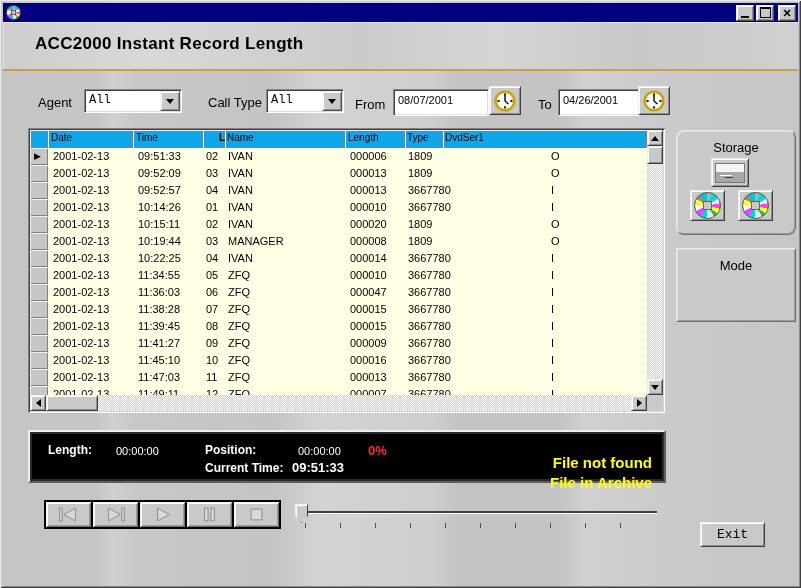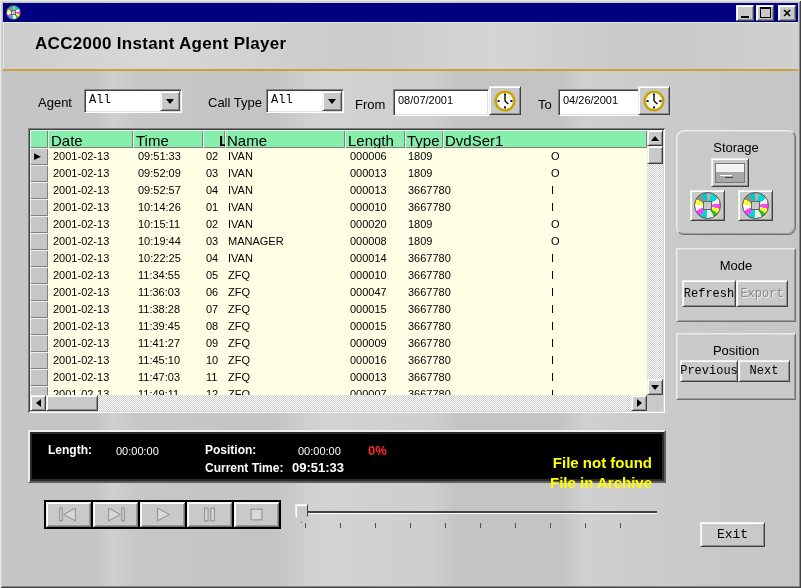--- a/index.html
+++ b/index.html
@@ -36,21 +36,21 @@
   .tri-down{width:0;height:0;border-left:4px solid transparent;border-right:4px solid transparent;border-top:5px solid #000;}
   .tri-up{width:0;height:0;border-left:4px solid transparent;border-right:4px solid transparent;border-bottom:5px solid #000;}
   .tri-left{width:0;height:0;border-top:4px solid transparent;border-bottom:4px solid transparent;border-right:5px solid #000;}
   .tri-right{width:0;height:0;border-top:4px solid transparent;border-bottom:4px solid transparent;border-left:5px solid #000;}
   .datefield{position:absolute;height:21px;font:11px "Liberation Sans",sans-serif;padding:4px 0 0 4px;color:#000;}
   .clockbtn{position:absolute;width:30px;height:27px;background:#c9c9c9;border:1px solid;border-color:#efefef #404040 #404040 #efefef;box-shadow:inset 1px 1px 0 #fff,inset -1px -1px 0 #8e8e8e;display:flex;align-items:center;justify-content:center;}
   
   .table-frame{position:absolute;left:28px;top:128px;width:637px;height:285px;background:#ffffe6;
     box-shadow:inset 1px 1px 0 #808080,inset -1px -1px 0 #fff,inset 2px 2px 0 #404040,inset -2px -2px 0 #d6d6d6;}
   .ghead{position:absolute;left:2px;top:2px;right:18px;height:18px;display:flex;}
-  .hcell{background:#86efac;box-shadow:inset 1px 1px 0 #efefef,inset -1px -1px 0 #808080;font-size:15px;color:#000;padding:2px 0 0 3px;white-space:nowrap;overflow:hidden;box-sizing:border-box;flex:0 0 auto;}
+  .hcell{background:#0ea5e9;box-shadow:inset 1px 1px 0 #efefef,inset -1px -1px 0 #808080;font-size:10px;color:#000;padding:2px 0 0 3px;white-space:nowrap;overflow:hidden;box-sizing:border-box;flex:0 0 auto;}
   .gbody{position:absolute;left:2px;top:20px;right:18px;bottom:18px;overflow:hidden;background:#ffffe6;}
   .trow{display:flex;height:17px;}
   .cell{font-size:11px;color:#000;padding:2px 0 0 5px;white-space:nowrap;overflow:hidden;box-sizing:border-box;flex:0 0 auto;}
   .sel{width:18px;background:#c6c6c6;box-shadow:inset 1px 1px 0 #efefef,inset -1px -1px 0 #808080;padding:1px 0 0 4px;}
   .rowarrow{font-size:9px;color:#000;line-height:14px;}
   .w-sel{width:18px;}
   .c0{width:85px;} .c1{width:70px;} .c2{width:22px;padding-left:3px;} .c3{width:120px;padding-left:3px;}
   .c4{width:60px;} .c5{width:140px;padding-left:3px;} .c6{width:38px;padding-left:6px;} .c7{flex:1 1 auto;}
   .vscroll{position:absolute;top:2px;right:2px;width:16px;bottom:18px;
     background:conic-gradient(#fff 25%,#cdcdcd 0 50%,#fff 0 75%,#cdcdcd 0) 0 0/2px 2px;}
@@ -105,21 +105,21 @@
       <div class="wbtn">
           <div class="g-max"></div>
         </div>
       <div class="wbtn close">
           <span class="g-x">✕</span>
         </div>
     </div>
   </div>
 
   <div class="header-band">
-    <div class="app-title">ACC2000 Instant Agent Player</div>
+    <div class="app-title">ACC2000 Instant Record Length</div>
   </div>
 
   <span class="flabel" style="left:38px;top:95px;">Agent</span>
   <div class="combo sunken" style="left:84px;top:89px;width:96px;">
     <span class="val">All</span>
     <div class="drop">
         <div class="tri-down"></div>
       </div>
   </div>
   <span class="flabel" style="left:208px;top:95px;">Call Type</span>
@@ -363,33 +363,22 @@
     <div class="btn cdbtn" style="left:13px;top:59px;">
         <div class="cd big"></div>
       </div>
     <div class="btn cdbtn" style="left:61px;top:59px;">
         <div class="cd big"></div>
       </div>
   </div>
 
   <div class="group" style="left:676px;top:248px;width:118px;height:72px;">
     <div class="gtitle">Mode</div>
-    <div class="mode-btns">
-      <div class="btn" style="width:54px;height:27px;">Refresh</div>
-      <div class="btn disabled" style="width:52px;height:27px;">Export</div>
-    </div>
-  </div>
-
-  <div class="group" style="left:676px;top:333px;width:118px;height:65px;">
-    <div class="gtitle">Position</div>
-    <div class="pos-btns">
-      <div class="btn" style="width:58px;height:22px;">Previous</div>
-      <div class="btn" style="width:52px;height:22px;">Next</div>
-    </div>
-  </div>
+  </div>
+
 
   <div class="display">
     <span class="dlabel" style="left:18px;top:11px;">Length:</span>
     <span class="dval" style="left:86px;top:13px;">00:00:00</span>
     <span class="dlabel" style="left:175px;top:11px;">Position:</span>
     <span class="dval" style="left:268px;top:13px;">00:00:00</span>
     <span class="dpercent" style="left:338px;top:11px;">0%</span>
     <span class="dlabel" style="left:175px;top:29px;">Current Time:</span>
     <span class="dtime" style="left:262px;top:28px;">09:51:33</span>
     <div class="dstatus">

